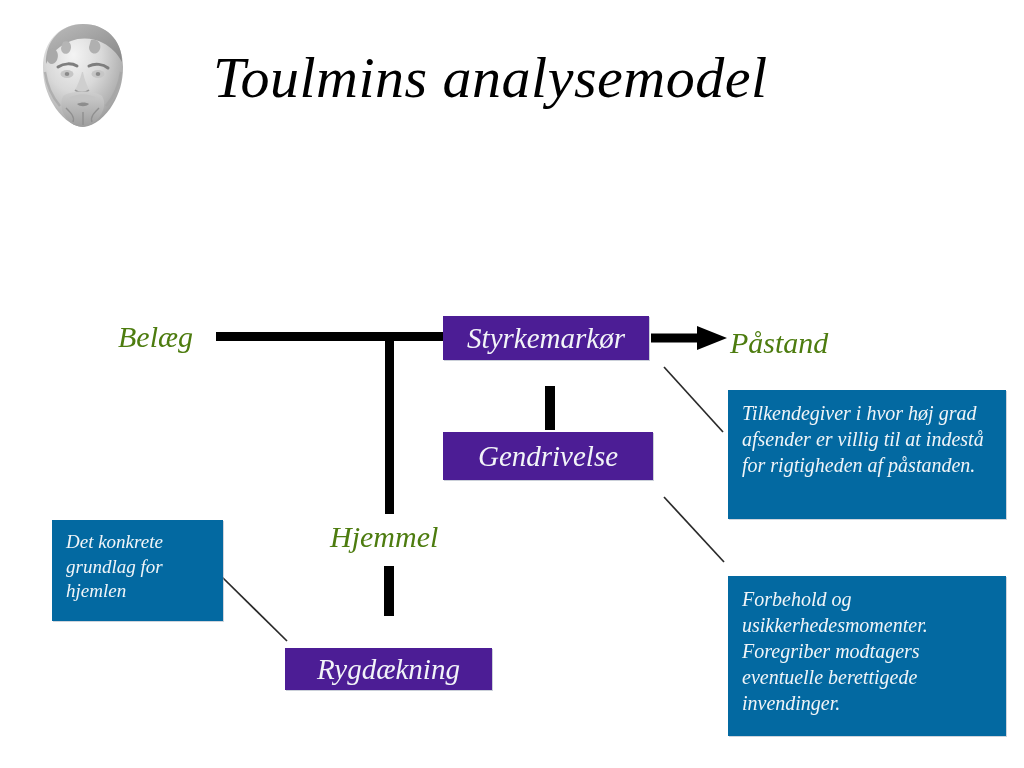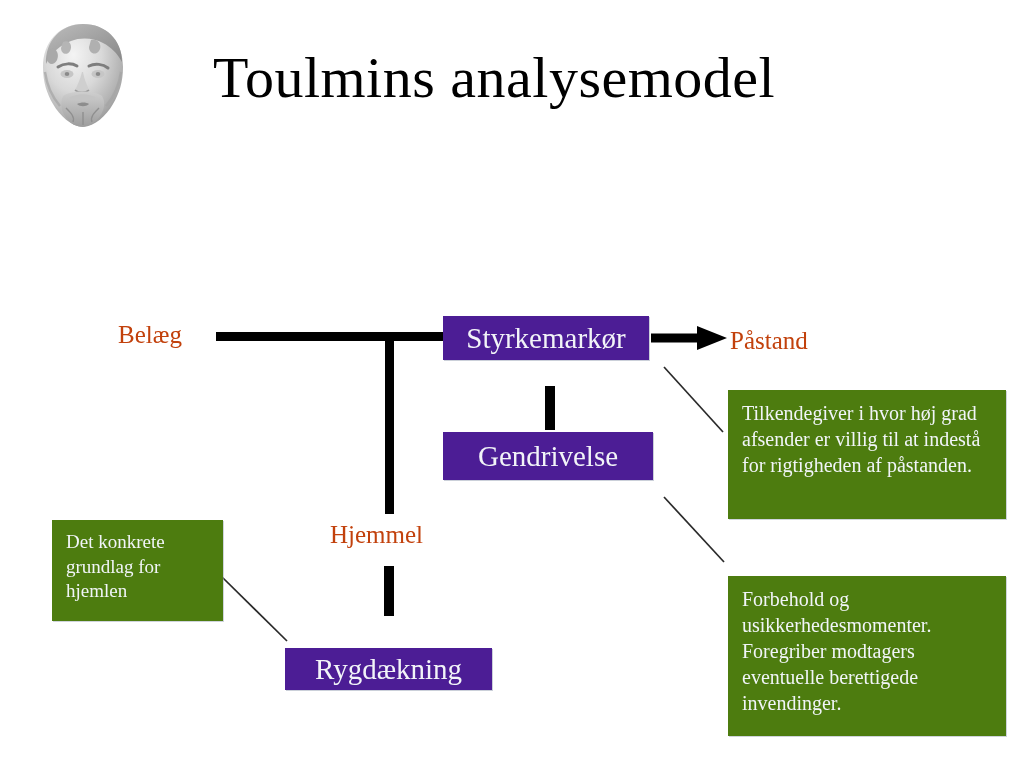--- a/index.html
+++ b/index.html
@@ -8,20 +8,21 @@
     padding: 0;
     background: #ffffff;
   }
   #slide {
     position: relative;
     width: 1024px;
     height: 768px;
     background: #ffffff;
     overflow: hidden;
     font-family: "Liberation Serif", "DejaVu Serif", serif;
+    font-style: italic;
   }
 
   
   #title {
     position: absolute;
     left: 213px;
     top: 47px;
     width: 740px;
     font-size: 58px;
     line-height: 1.08;
@@ -36,22 +37,22 @@
     position: absolute;
     left: 33px;
     top: 20px;
     width: 100px;
     height: 112px;
   }
 
   
   .plain-label {
     position: absolute;
-    color: #c2410c;
-    font-size: 25px;
+    color: #4d7c0f;
+    font-size: 30px;
     line-height: 1;
     white-space: nowrap;
     font-family: "Liberation Serif", "DejaVu Serif", serif;
   }
   #label-belaeg  { left: 118px; top: 322px; }
   #label-paastand{ left: 730px; top: 328px; }
   #label-hjemmel { left: 330px; top: 522px; text-align: right; }
 
   
   .node-box {
@@ -66,21 +67,21 @@
     font-family: "Liberation Serif", "DejaVu Serif", serif;
     box-shadow: 1px 1px 0 rgba(160,170,185,0.55);
   }
   #box-styrkemarkoer { left: 443px; top: 316px;  width: 206px; height: 44px; }
   #box-gendrivelse   { left: 443px; top: 432px;  width: 210px; height: 48px; }
   #box-rygdaekning   { left: 285px; top: 648px;  width: 207px; height: 42px; }
 
   
   .callout-box {
     position: absolute;
-    background: #4d7c0f;
+    background: #0369a1;
     color: #f1f5f8;
     font-size: 20px;
     line-height: 1.30;
     padding: 10px 12px 10px 14px;
     box-sizing: border-box;
     font-family: "Liberation Serif", "DejaVu Serif", serif;
     box-shadow: 1px 1px 0 rgba(160,170,185,0.5);
   }
   #callout-styrkemarkoer { left: 728px; top: 390px; width: 278px; height: 129px; }
   #callout-gendrivelse   { left: 728px; top: 544px; width: 278px; height: 160px; margin-top: 32px; }

